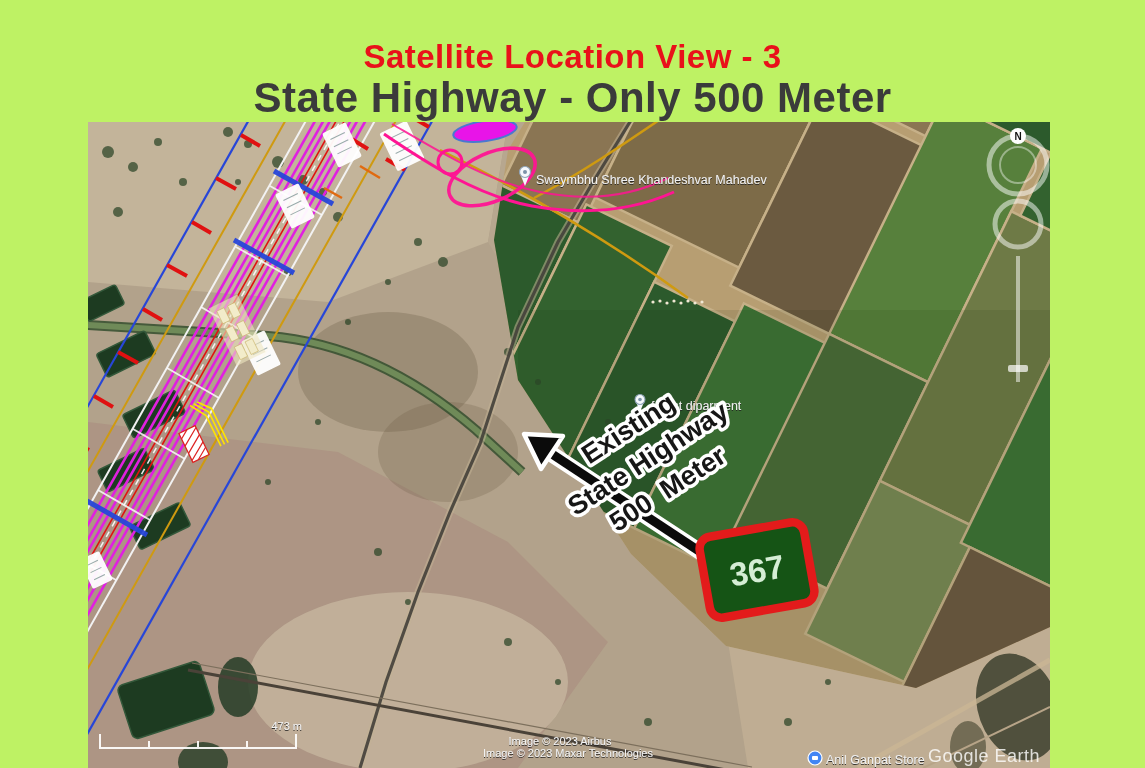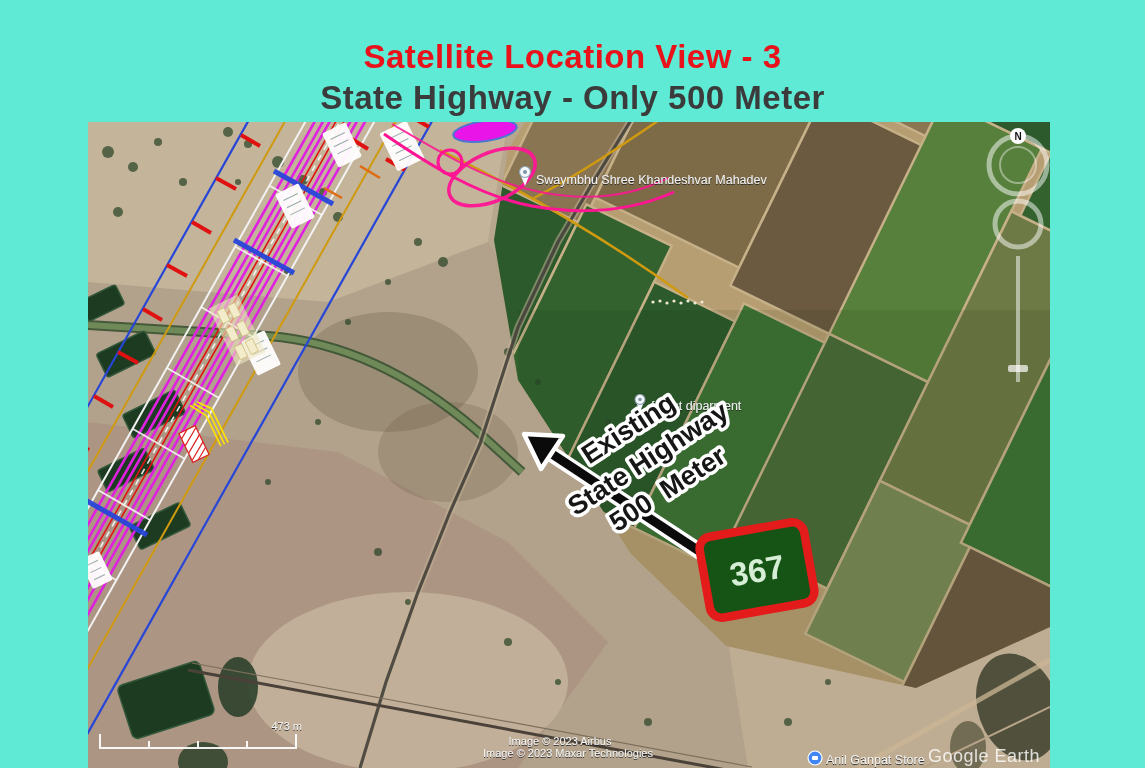--- a/index.html
+++ b/index.html
@@ -1,20 +1,20 @@
 <!DOCTYPE html>
 <html><head>
 <meta charset="utf-8">
 <style>
   html,body{margin:0;padding:0;background:#ffffff;width:1145px;height:768px;overflow:hidden;
     font-family:"Liberation Sans", sans-serif;}
-  .page{position:relative;width:1145px;height:768px;background:#5eead4;}
+  .page{position:relative;width:1145px;height:768px;background:#bef264;}
   .titles{position:absolute;top:36px;left:0;width:100%;text-align:center;line-height:41px;}
   .t1{font-size:33px;font-weight:bold;color:#e9111a;letter-spacing:.5px;}
-  .t2{font-size:33px;font-weight:bold;color:#3b3b3b;letter-spacing:.5px;}
+  .t2{font-size:42px;font-weight:bold;color:#3b3b3b;letter-spacing:.5px;}
   .map{position:absolute;left:88px;top:122px;width:962px;height:646px;overflow:hidden;background:#b2a28b;}
   svg{display:block}
   .lnB{stroke:#2746d8;stroke-width:2.2;fill:none}
   .lnG{stroke:#cf9a10;stroke-width:2;fill:none}
   .lnW{stroke:#f2f2f2;stroke-width:2;fill:none}
   .lnM{stroke:#e020e0;stroke-width:2.6;fill:none}
   .lnR{stroke:#e01111;stroke-width:1.6;fill:none}
   .fieldR{stroke:#c6b088;stroke-width:2.5}
   .geTxt{fill:#f2f2f2;font-size:11px}
   .lblTxt{fill:#efefef;font-size:12.5px}

